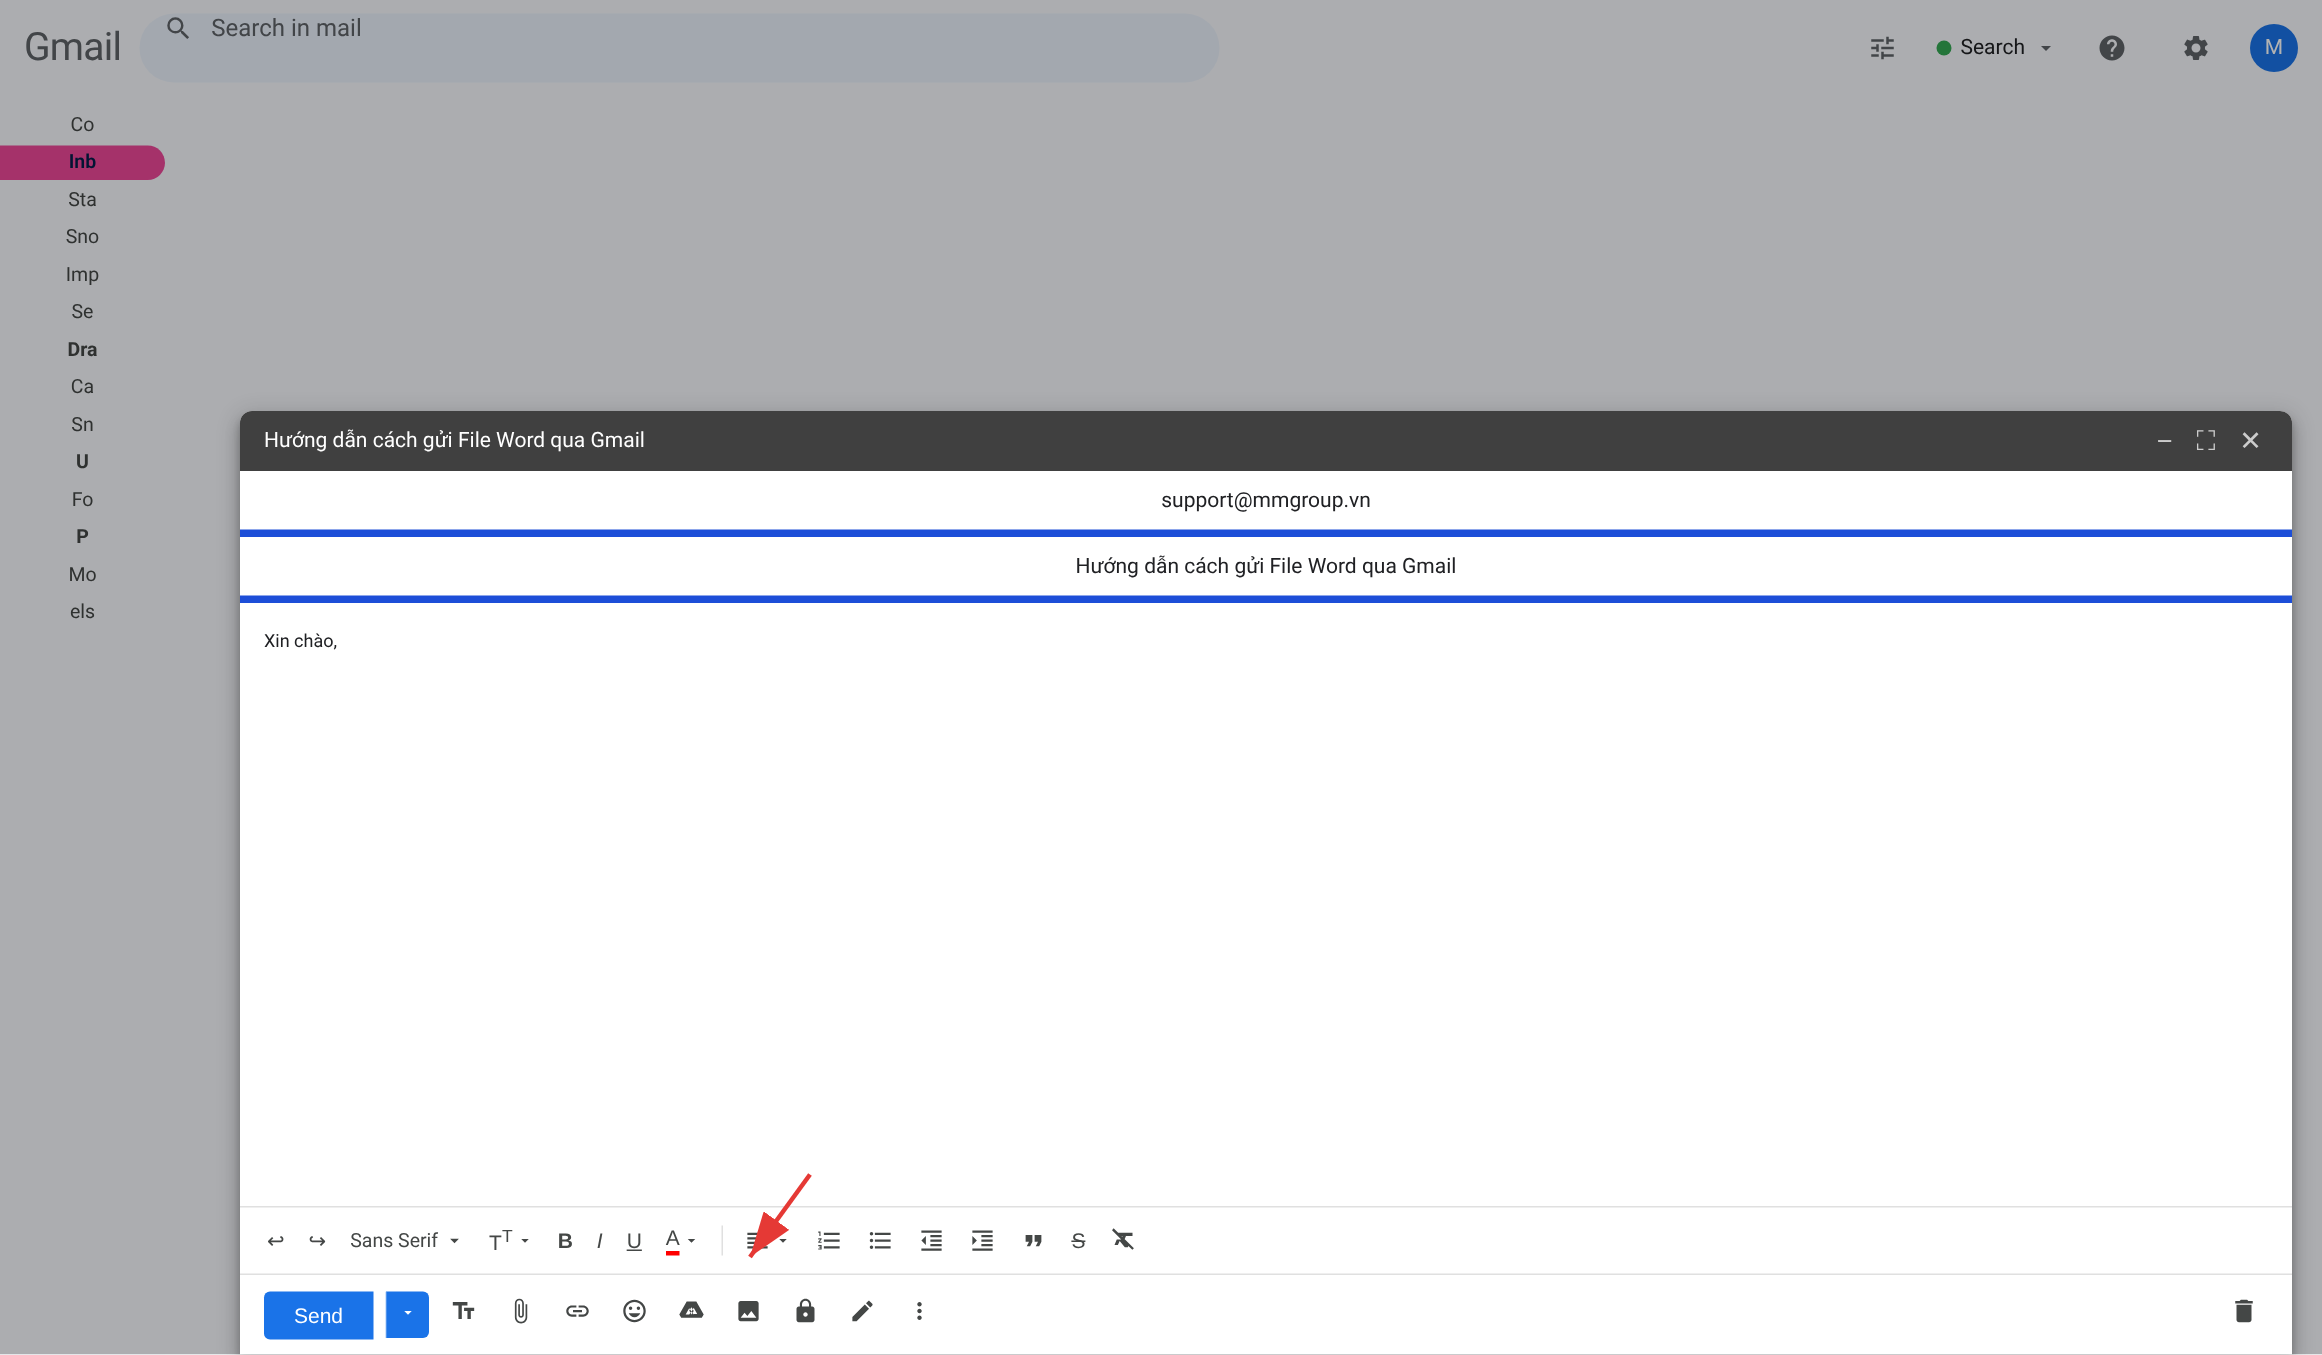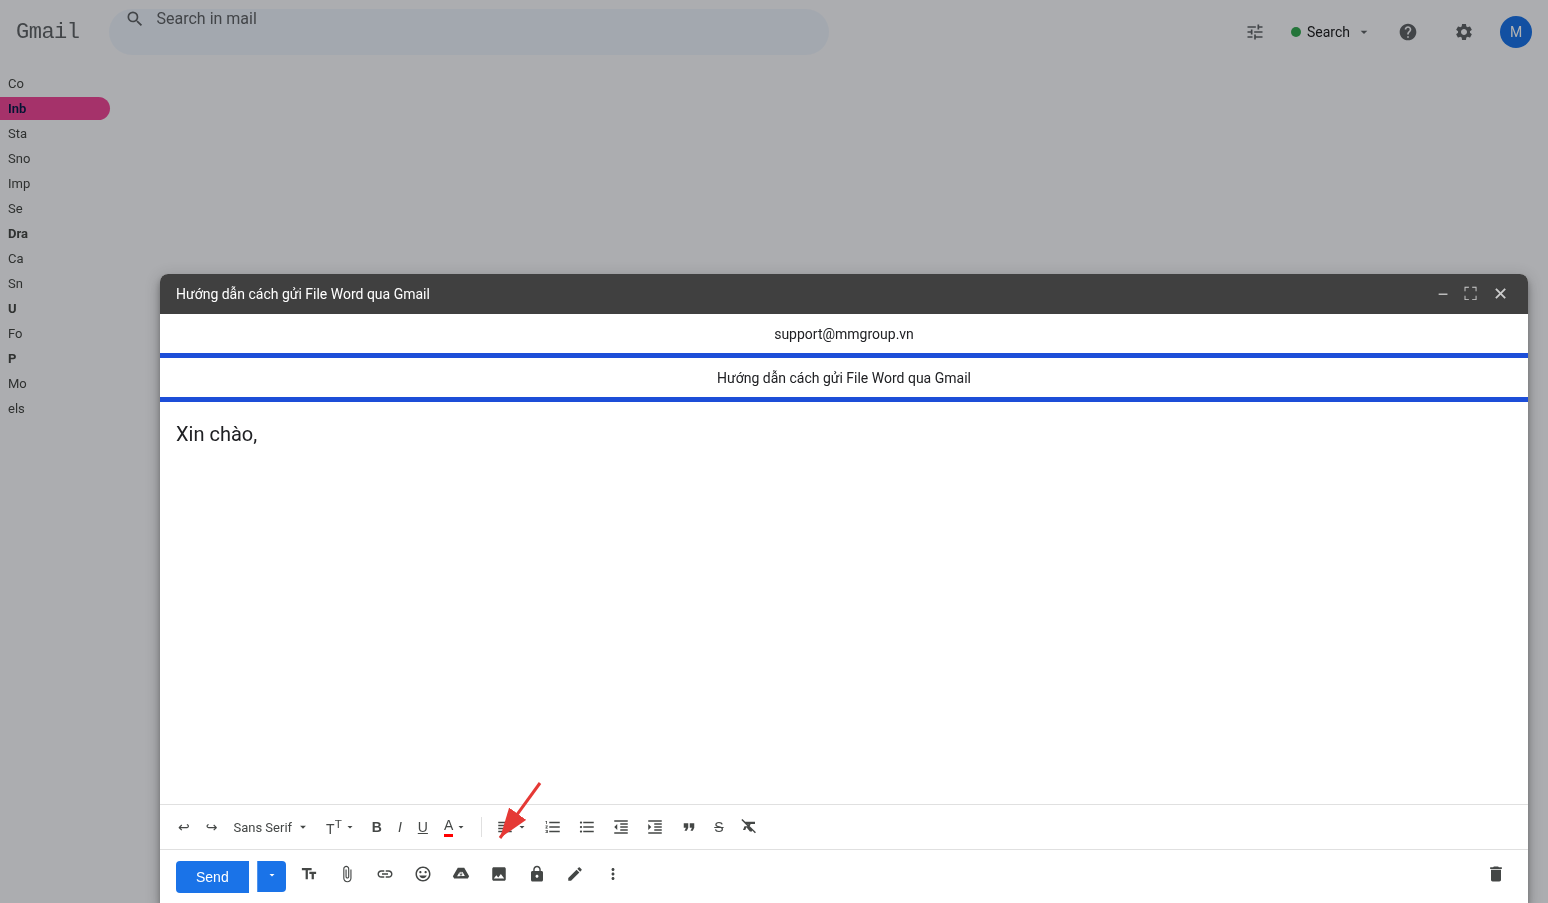--- a/index.html
+++ b/index.html
@@ -25,26 +25,25 @@
       top: 0; left: 0; right: 0;
       height: 64px;
       background: #f6f8fc;
       display: flex;
       align-items: center;
       padding: 0 16px;
       gap: 12px;
     }
 
     .gmail-logo {
-      font-size: 22px;
+      font-size: 26px;
       color: #5f6368;
       font-weight: 400;
       letter-spacing: -0.5px;
-      margin-right: 17px;
-      font-family: Liberation Mono, monospace;
+      margin-right: 0;
     }
 
     .search-bar {
       flex: 1;
       max-width: 720px;
       height: 46px;
       background: #eaf1fb;
       border-radius: 24px;
       display: flex;
       padding: 0 16px;
@@ -86,20 +85,21 @@
 
     
     .sidebar {
       position: absolute;
       top: 64px;
       left: 0;
       width: 110px;
       bottom: 0;
       background: #f6f8fc;
       padding: 8px 0;
+      text-align: center;
     }
 
     .sidebar-item {
       padding: 4px 8px;
       font-size: 13px;
       color: #444746;
       cursor: pointer;
       border-radius: 0 16px 16px 0;
       margin-bottom: 2px;
       white-space: nowrap;
@@ -189,21 +189,21 @@
     }
 
     .compose-field-value.subject {
       color: #202124;
     }
 
     
     .compose-body {
       flex: 1;
       padding: 16px;
-      font-size: 20px;
+      font-size: 12px;
       color: #202124;
       line-height: 1.6;
       overflow-y: auto;
       position: relative;
     }
 
     .compose-body p {
       margin-bottom: 8px;
     }
 

